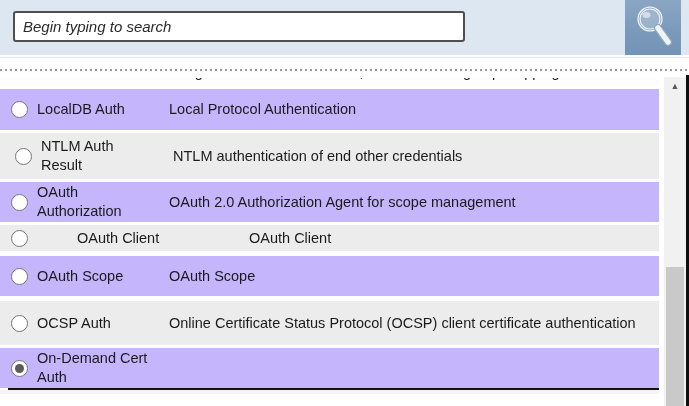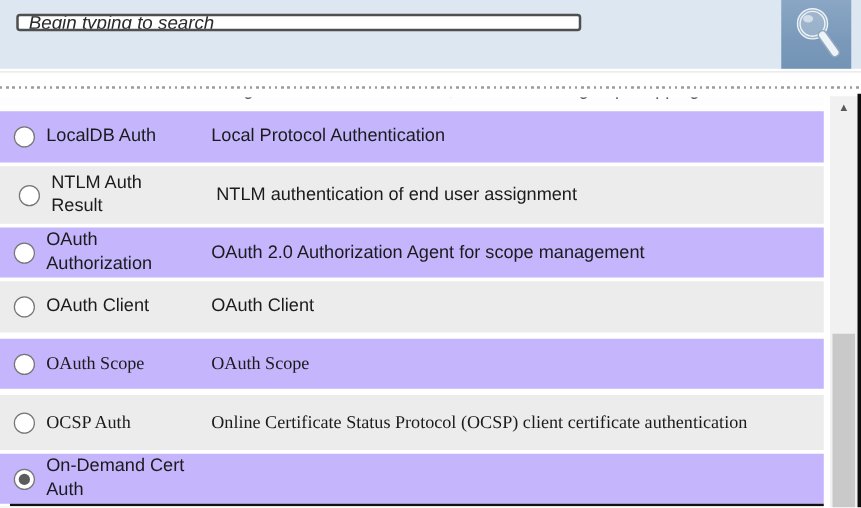--- a/index.html
+++ b/index.html
@@ -15,21 +15,21 @@
   }
 
   
   .header {
     position: absolute; top: 0; left: 0;
     width: 689px; height: 55px;
     background: #dce7f1;
   }
   .search-input {
     position: absolute; top: 11px; left: 13px;
-    width: 452px; height: 14px;
+    width: 452px; height: 31px;
     background: #ffffff;
     border: 2px solid #4f4f4f;
     border-radius: 3px;
     padding: 0 8px;
     font-family: "Liberation Sans", sans-serif;
     font-size: 15px;
     font-style: italic;
     color: #c2410c;
     outline: none;
   }
@@ -56,21 +56,21 @@
 
   
   .list { position: absolute; top: 75px; left: 0; width: 659px; }
   .row {
     display: flex; align-items: center;
     width: 659px;
     margin-top: 3px;
   }
   .row--dark  { background: #c4b5fd; }
   .row--light { background: #ececec; }
-  .mt4 { margin-top: 4px; } .mt5 { margin-top: 5px; font-family: Liberation Serif, serif; } .h38 { height: 41px; } .h40 { height: 40px; }
+  .mt4 { margin-top: 4px; } .mt5 { margin-top: 5px; } .h38 { height: 26px; gap: 40px; } .h40 { height: 40px; }
   .h41 { height: 41px; } .h44 { height: 44px; } .h46 { height: 46px; justify-content: flex-end; }
 
   .radio {
     flex: 0 0 auto;
     width: 17px; height: 17px;
     margin-left: 11px;
     border: 1.5px solid #767676;
     border-radius: 50%;
     background: #ffffff;
     display: flex; align-items: center; justify-content: center;
@@ -148,21 +148,21 @@
 
   <div class="row row--dark h41 mt4">
     <span class="radio"></span>
     <span class="label">LocalDB Auth</span>
     <span class="desc">Local Protocol Authentication</span>
   </div>
 
   <div class="row row--light h46">
     <span class="radio"></span>
     <span class="label">NTLM Auth Result</span>
-    <span class="desc">NTLM authentication of end user assignment</span>
+    <span class="desc">NTLM authentication of end other credentials</span>
   </div>
 
   <div class="row row--dark h40">
     <span class="radio"></span>
     <span class="label">OAuth Authorization</span>
     <span class="desc">OAuth 2.0 Authorization Agent for scope management</span>
   </div>
 
   <div class="row row--light h38">
     <span class="radio"></span>

